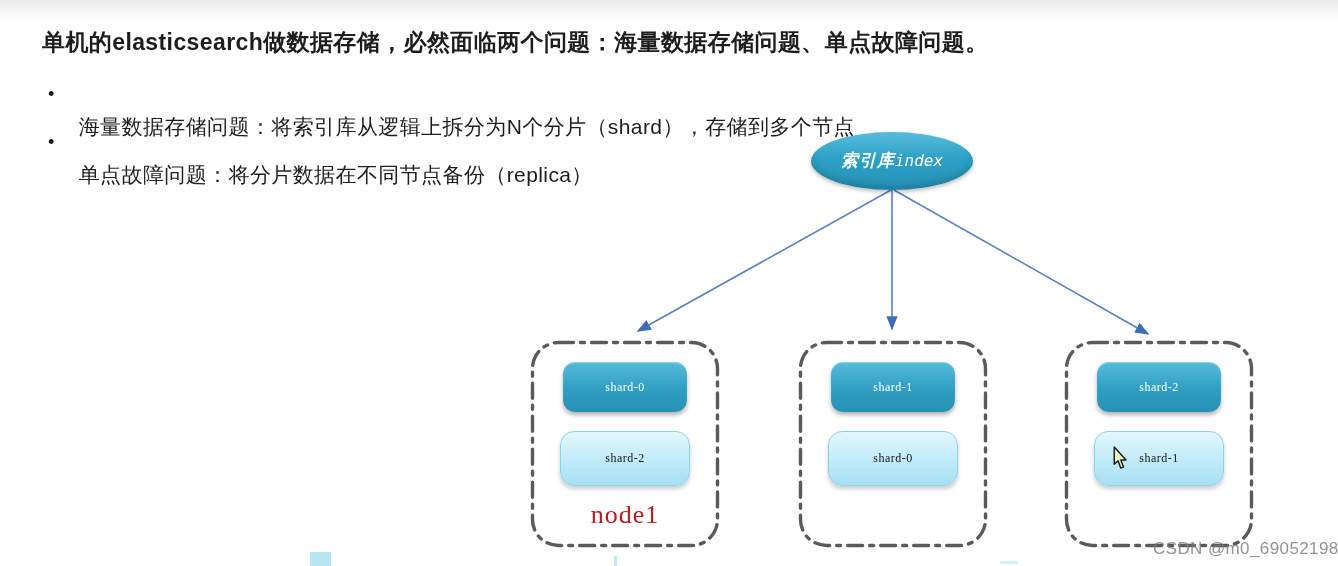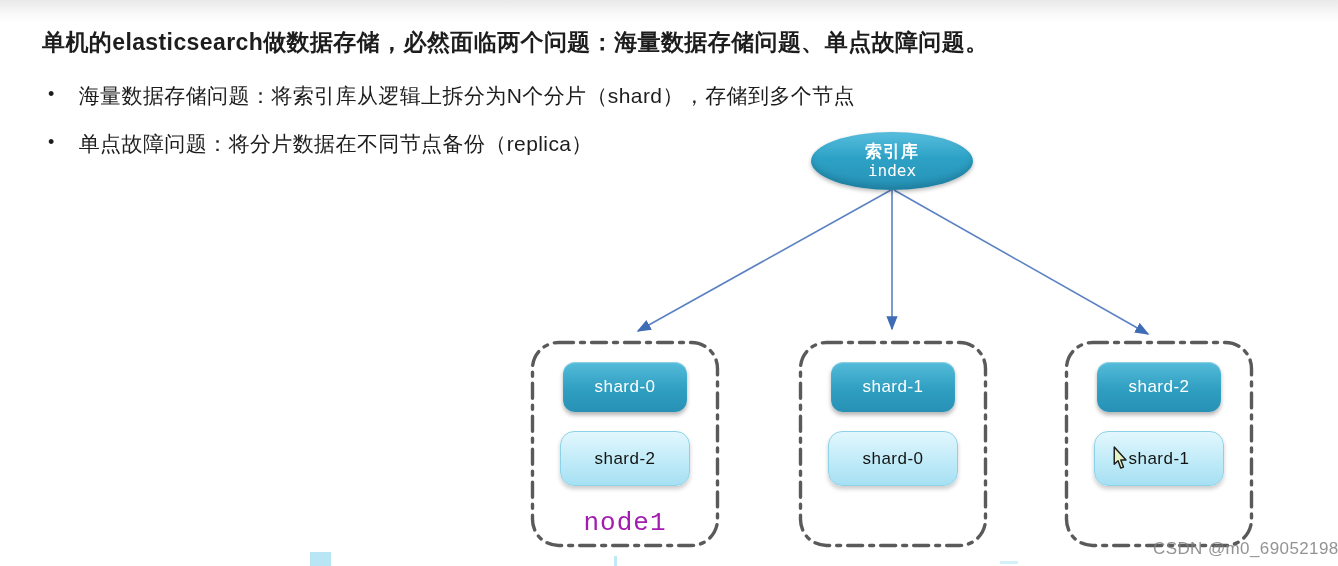--- a/index.html
+++ b/index.html
@@ -17,64 +17,64 @@
     position:absolute;left:42px;top:27px;
     font-size:23px;font-weight:700;letter-spacing:0.4px;white-space:nowrap;
   }
   .bullet-row{
     position:absolute;left:48px;display:flex;align-items:flex-start;
     font-size:21px;letter-spacing:0.4px;white-space:nowrap;
   }
   .bullet-row.b1{top:82px;}
   .bullet-row.b2{top:130px;}
   .bullet-dot{font-size:18px;margin-top:2px;}
-  .bullet-text{margin-left:24px;}
+  .bullet-text{margin-left:24px;margin-top:31px;}
 
   .arrows{position:absolute;left:0;top:0;pointer-events:none;}
 
   .index-ellipse{
     position:absolute;left:811px;top:132px;width:162px;height:58px;
     border-radius:50%;
     background:linear-gradient(180deg,#58bedd 0%,#2da2c6 45%,#2691b6 100%);
     box-shadow:0 2px 4px rgba(0,0,0,0.28), inset 0 -4px 6px rgba(0,55,75,0.22);
-    display:flex;flex-direction:column;align-items:center;justify-content:center;
-    color:#ffffff;line-height:1.18;
+    display:flex;flex-direction:row;align-items:center;justify-content:center;
+    color:#ffffff;line-height:1.18;font-style:italic;
   }
   .index-ellipse .cn{font-size:17px;font-weight:600;letter-spacing:1px;}
   .index-ellipse .en{font-family:"DejaVu Sans Mono","Liberation Mono",monospace;font-size:16px;}
 
   .node{position:absolute;width:190px;height:208px;}
   .node.n1{left:530px;top:340px;}
   .node.n2{left:798px;top:340px;}
   .node.n3{left:1064px;top:340px;}
   .node-border{position:absolute;left:0;top:0;}
 
   .shard{
     position:absolute;left:50%;transform:translateX(-50%);
     display:flex;align-items:center;justify-content:center;
-    font-family:Liberation Sans, sans-serif;
-    font-size:17px;letter-spacing:0.5px;
+    font-family:Liberation Serif, serif;
+    font-size:12px;letter-spacing:0.5px;
   }
   .shard-primary{
     top:22px;width:124px;height:50px;border-radius:12px;
     background:linear-gradient(180deg,#55bcda 0%,#2f9ec1 55%,#2791b5 100%);
     box-shadow:0 3px 4px rgba(0,0,0,0.30), inset 0 1px 1px rgba(255,255,255,0.35);
     color:#ffffff;
   }
   .shard-replica{
     top:91px;width:130px;height:55px;border-radius:14px;
     background:linear-gradient(180deg,#e2f7fd 0%,#c6edf9 45%,#a6e0f3 100%);
     border:1.5px solid #8ed2e8;
     box-shadow:0 3px 4px rgba(0,0,0,0.20);
     color:#141414;box-sizing:border-box;
   }
   .node-name{
-    position:absolute;left:0;right:0;top:168px;text-align:center;
-    font-family:Liberation Mono, monospace;
-    font-size:26px;color:#a21caf;letter-spacing:1px;
+    position:absolute;left:0;right:0;top:160px;text-align:center;
+    font-family:Liberation Serif, serif;
+    font-size:26px;color:#b91c1c;letter-spacing:1px;
   }
 
   .cursor{position:absolute;left:1112px;top:446px;}
 
   .watermark{
     position:absolute;left:1153px;top:539px;
     font-size:17px;color:rgba(128,128,128,0.85);letter-spacing:0.4px;white-space:nowrap;
   }
   .deco{position:absolute;}
   .deco-a{left:310px;top:552px;width:21px;height:14px;background:#b9e6f5;}

